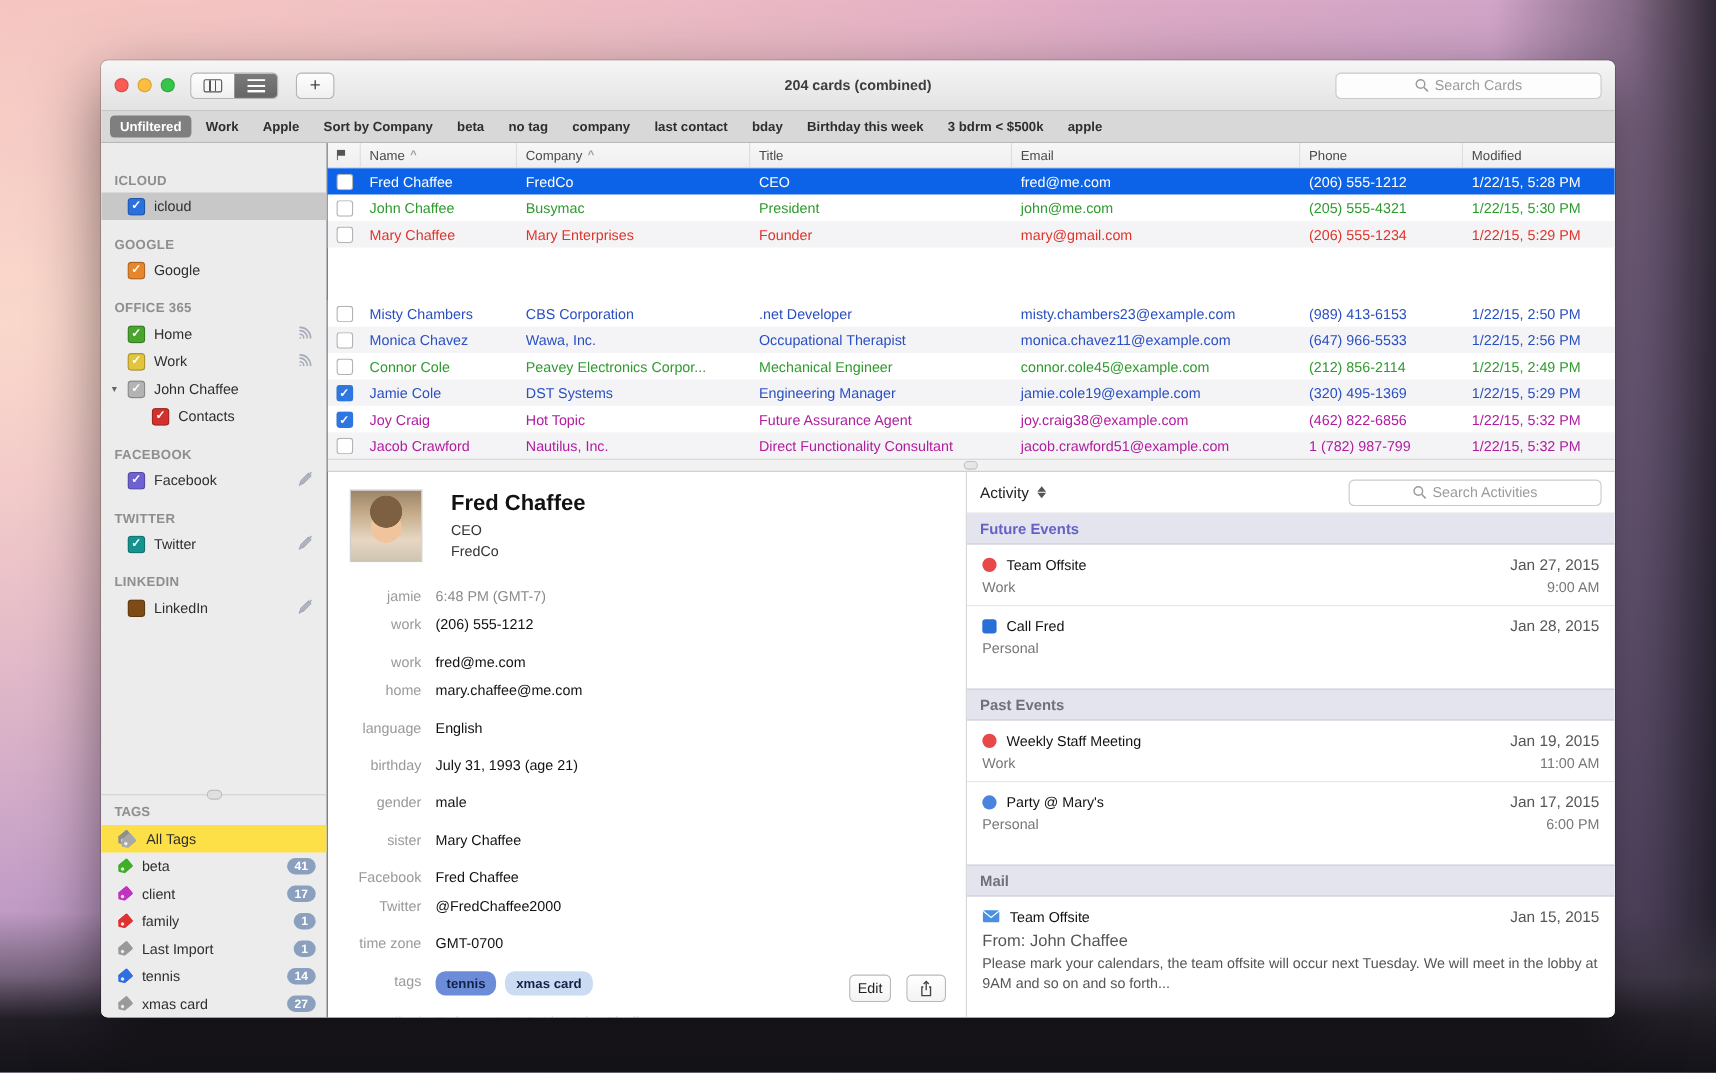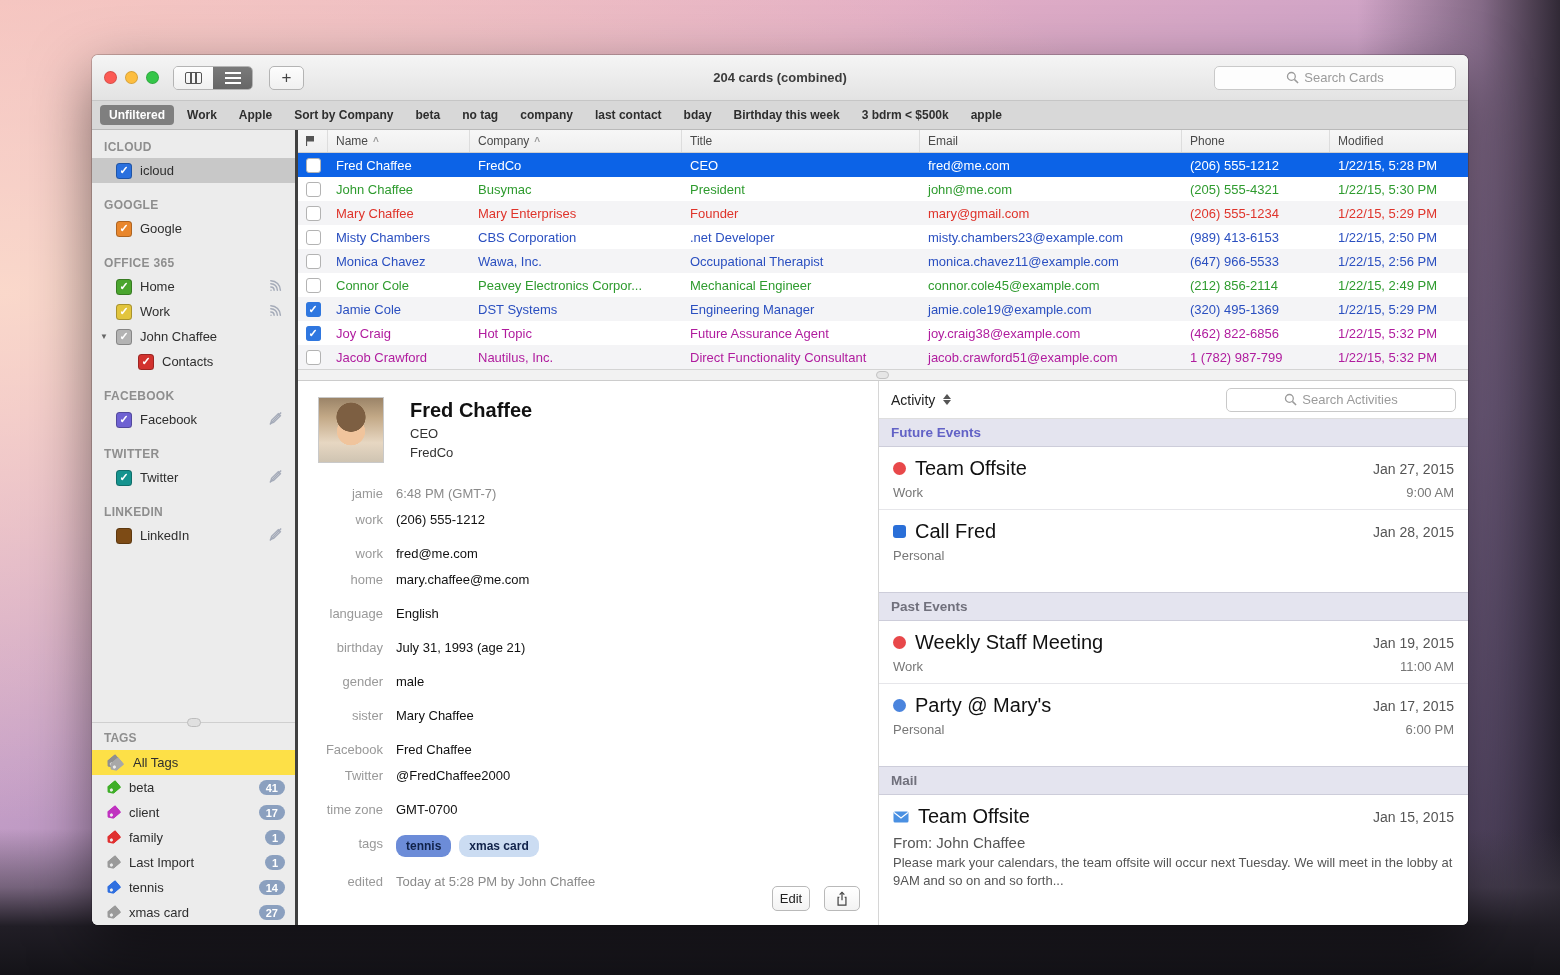--- a/index.html
+++ b/index.html
@@ -37,22 +37,22 @@
     border:1px solid #c9c9c9; border-radius:5px; height:24px; padding:0 9px; color:#9b9b9b; font-size:13px; z-index:2; }
   .toolbar-search { width:242px; justify-content:center; }
   .mag { flex:0 0 auto; display:block; }
   
   .filterbar { height:29px; flex:0 0 29px; background:#d8d8d8; border-bottom:1px solid #b9b9b9;
     display:flex; align-items:center; padding:0 8px; gap:4px; }
   .fitem { font-size:12px; font-weight:bold; color:#2e2e2e; padding:3px 9px; border-radius:4px; white-space:nowrap; }
   .fitem.sel { background:#7f7f7f; color:#fff; }
   
   .content { flex:1; display:flex; min-height:0; }
-  .sidebar { width:206px; flex:0 0 206px; background:#ececec; border-right:3px solid #404040;
-    display:flex; flex-direction:column; padding-top:5px; overflow:hidden; }
+  .sidebar { width:206px; flex:0 0 206px; background:#ececec; border-right:1px solid #404040;
+    display:flex; flex-direction:column; padding-top:22px; overflow:hidden; }
   .sb-h { font-size:12px; font-weight:bold; color:#8e8e8e; letter-spacing:.3px; padding:5px 0 4px 12px; margin-top:10px; }
   .accounts > .sb-h:first-of-type { margin-top:0; }
   .sb-row { height:25px; display:flex; align-items:center; padding-left:24px; position:relative; font-size:13px; color:#2e2e2e; }
   .sb-row.sel { background:#c8c8c8; }
   .sb-row.ind2 { padding-left:46px; }
   .disc { position:absolute; left:8px; font-size:8px; color:#666; }
   .cb { width:16px; height:16px; border-radius:3.5px; border:1px solid rgba(0,0,0,.25);
     display:flex; align-items:center; justify-content:center; flex:0 0 16px; }
   .ck { color:#fff; font-size:11px; font-weight:bold; line-height:1; }
   .sb-label { margin-left:8px; flex:1; }
@@ -130,21 +130,21 @@
   .updown i.d { border-top:5px solid #555; }
   .act-search { margin-left:auto; width:230px; justify-content:center; background:#fff; }
   .actlist { flex:1; overflow:hidden; }
   .act-sec { background:#e4e4ef; border-top:1px solid #cdcdda; border-bottom:1px solid #cdcdda;
     padding:6px 12px; font-size:13.5px; font-weight:bold; margin-top:20px; }
   .actlist > .act-sec:first-of-type { margin-top:0; border-top:0; }
   .event { padding:10px 14px 9px; }
   .event + .event { border-top:1px solid #e6e6ea; }
   .l1 { display:flex; align-items:center; gap:9px; }
   .evicon { width:13px; height:13px; flex:0 0 13px; }
-  .evtitle { font-size:20px; color:#111; flex:1; }
+  .evtitle { font-size:13px; color:#111; flex:1; }
   .evdate { font-size:14px; color:#555; }
   .l2 { display:flex; margin-top:5px; }
   .evsub { font-size:13px; color:#777; flex:1; }
   .evtime { font-size:13px; color:#777; }
   .mailfrom { font-size:15px; color:#555; margin-top:6px; }
   .mailbody { font-size:13px; color:#555; margin-top:3px; line-height:18px; max-width:560px; }
   .envicon { flex:0 0 16px; display:flex; }
 </style>
 </head>
 <body>
@@ -441,21 +441,21 @@
               <span class="rcb"></span>
             </div>
             <div class="td c1">Mary Chaffee</div>
             <div class="td c2">Mary Enterprises</div>
             <div class="td c3">Founder</div>
             <div class="td c4">mary@gmail.com</div>
             <div class="td c5">(206) 555-1234</div>
             <div class="td c6">1/22/15, 5:29 PM</div>
           </div>
 
-          <div class="t-row" style="color: rgb(42, 79, 192);">
+          <div class="t-row" style="color: rgb(42, 79, 192); margin-top: 48px;">
             <div class="td c0">
               <span class="rcb"></span>
             </div>
             <div class="td c1">Misty Chambers</div>
             <div class="td c2">CBS Corporation</div>
             <div class="td c3">.net Developer</div>
             <div class="td c4">misty.chambers23@example.com</div>
             <div class="td c5">(989) 413-6153</div>
             <div class="td c6">1/22/15, 2:50 PM</div>
           </div>

